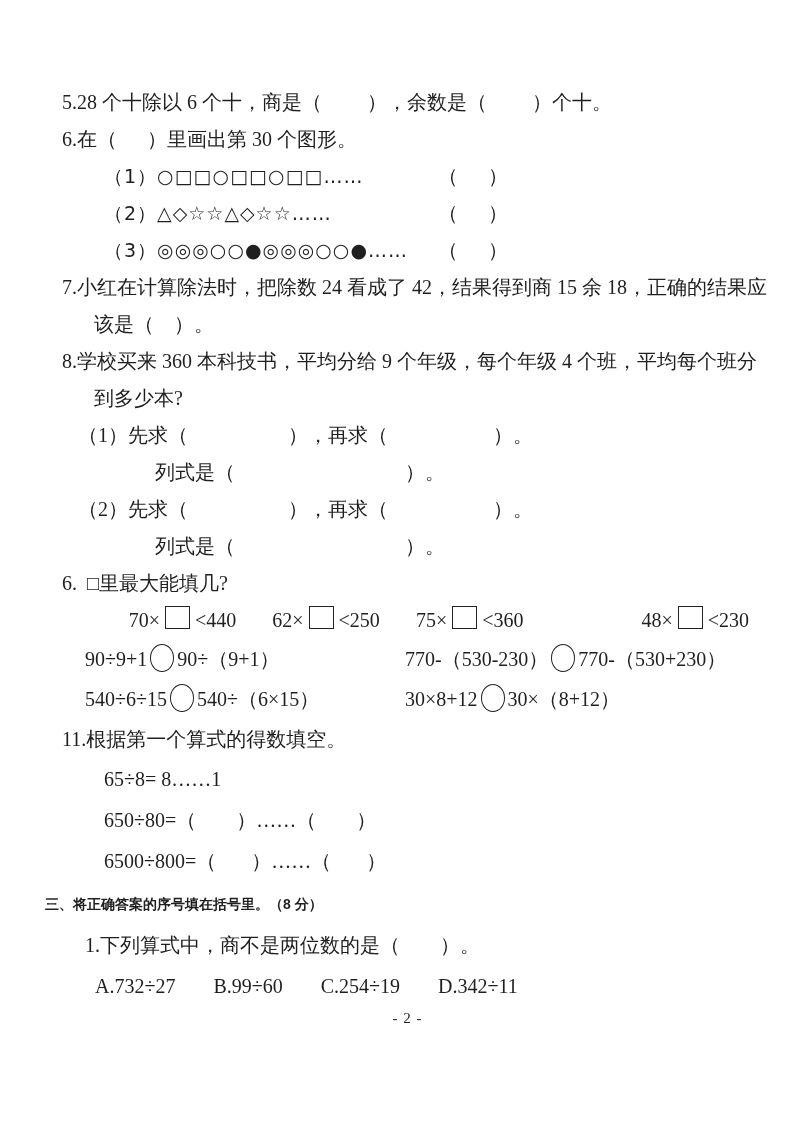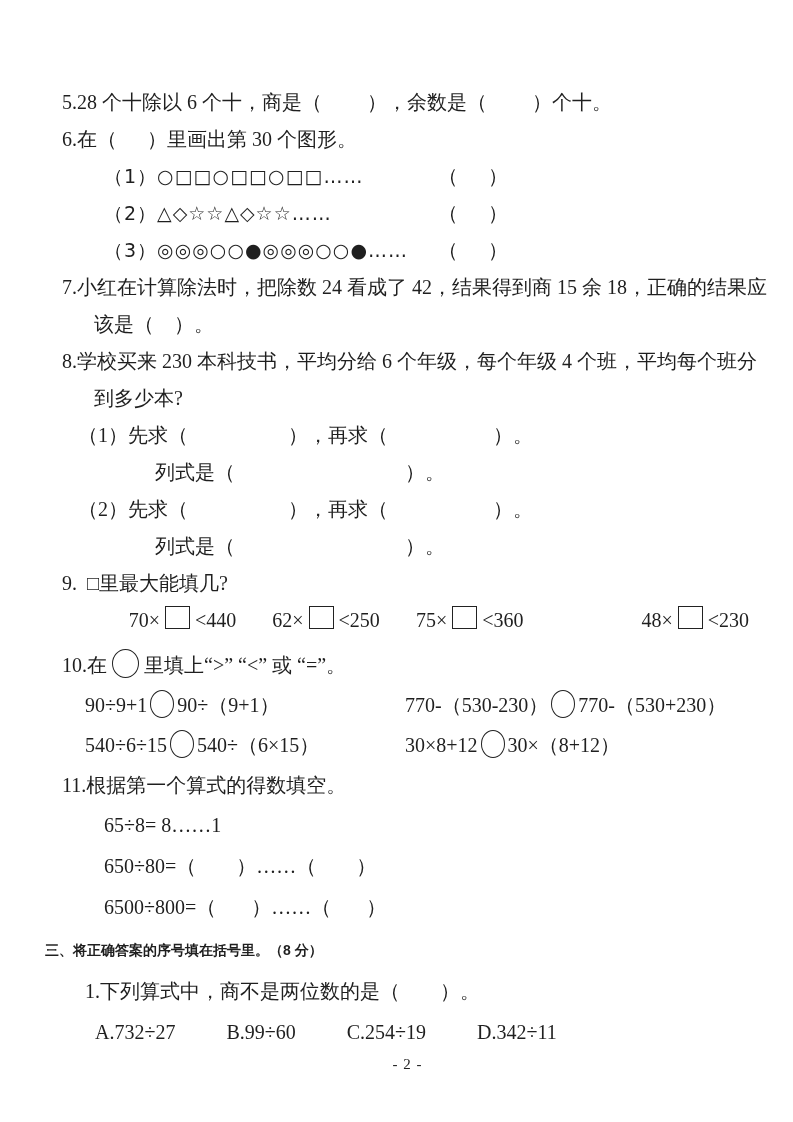--- a/index.html
+++ b/index.html
@@ -16,21 +16,21 @@
   }
   .line { line-height:37px; }
   .line, .line span { white-space:pre; }
   .lh40 { line-height:40px; }
   .lh41 { line-height:41px; }
   .indent-sub    { padding-left:42px; }  
   .indent-cont   { padding-left:32px; }  
   .indent-ask    { padding-left:16px; }  
   .indent-expr   { padding-left:93px; }  
   .indent-row    { padding-left:23px; }  
-  .indent-opts   { padding-left:33px;gap:13px; }
+  .indent-opts   { padding-left:33px; }
 
   .pattern-row { display:flex; }
   .pattern-seq { min-width:334px; letter-spacing:1px; font-family:"DejaVu Sans","Liberation Serif",sans-serif; font-size:19px; }
 
   .q9-row { display:flex;justify-content:flex-end; }
   .q9-item { margin-right:36px; }
   .q9-item:last-child { margin-left:82px; margin-right:4px; }
   .ans-box {
     display:inline-block; width:23px; height:21px;
     border:1.7px solid #222; margin:0 5px; vertical-align:-2px;
@@ -70,33 +70,32 @@
 
   <div class="line">6.在（      ）里画出第 30 个图形。</div>
 
   <div class="line pattern-row indent-sub"><span class="pattern-seq">（1）○□□○□□○□□……</span><span>（      ）</span></div>
   <div class="line pattern-row indent-sub"><span class="pattern-seq">（2）△◇☆☆△◇☆☆……</span><span>（      ）</span></div>
   <div class="line pattern-row indent-sub"><span class="pattern-seq">（3）◎◎◎○○●◎◎◎○○●……</span><span>（      ）</span></div>
 
   <div class="line">7.小红在计算除法时，把除数 24 看成了 42，结果得到商 15 余 18，正确的结果应</div>
   <div class="line indent-cont">该是（    ）。</div>
 
-  <div class="line">8.学校买来 230 本科技书，平均分给 6 个年级，每个年级 4 个班，平均每个班分</div>
+  <div class="line">8.学校买来 360 本科技书，平均分给 9 个年级，每个年级 4 个班，平均每个班分</div>
   <div class="line indent-cont">到多少本?</div>
 
   <div class="line indent-ask">（1）先求（                    ），再求（                     ）。</div>
   <div class="line indent-expr">列式是（                                  ）。</div>
   <div class="line indent-ask">（2）先求（                    ），再求（                     ）。</div>
   <div class="line indent-expr">列式是（                                  ）。</div>
 
-  <div class="line">9.  □里最大能填几?</div>
+  <div class="line">6.  □里最大能填几?</div>
 
   <div class="line q9-row indent-row"><span class="q9-item"><span>70×</span><span class="ans-box"></span><span>&lt;440</span></span><span class="q9-item"><span>62×</span><span class="ans-box"></span><span>&lt;250</span></span><span class="q9-item"><span>75×</span><span class="ans-box"></span><span>&lt;360</span></span><span class="q9-item"><span>48×</span><span class="ans-box"></span><span>&lt;230</span></span></div>
 
-  <div class="line lh40 q10-title"><span>10.在</span><span class="cmp-circle big"></span><span>里填上“&gt;” “&lt;” 或 “=”。</span></div>
 
   <div class="line lh40 q10-row indent-row"><span class="q10-cell-left"><span>90÷9+1</span><span class="cmp-circle"></span><span>90÷（9+1）</span></span><span><span>770-（530-230）</span><span class="cmp-circle"></span><span>770-（530+230）</span></span></div>
 
   <div class="line lh40 q10-row indent-row"><span class="q10-cell-left"><span>540÷6÷15</span><span class="cmp-circle"></span><span>540÷（6×15）</span></span><span><span>30×8+12</span><span class="cmp-circle"></span><span>30×（8+12）</span></span></div>
 
   <div class="line lh40">11.根据第一个算式的得数填空。</div>
   <div class="line lh41 indent-sub">65÷8= 8……1</div>
   <div class="line lh41 indent-sub">650÷80=（        ）……（        ）</div>
   <div class="line lh41 indent-sub">6500÷800=（       ）……（       ）</div>
 

